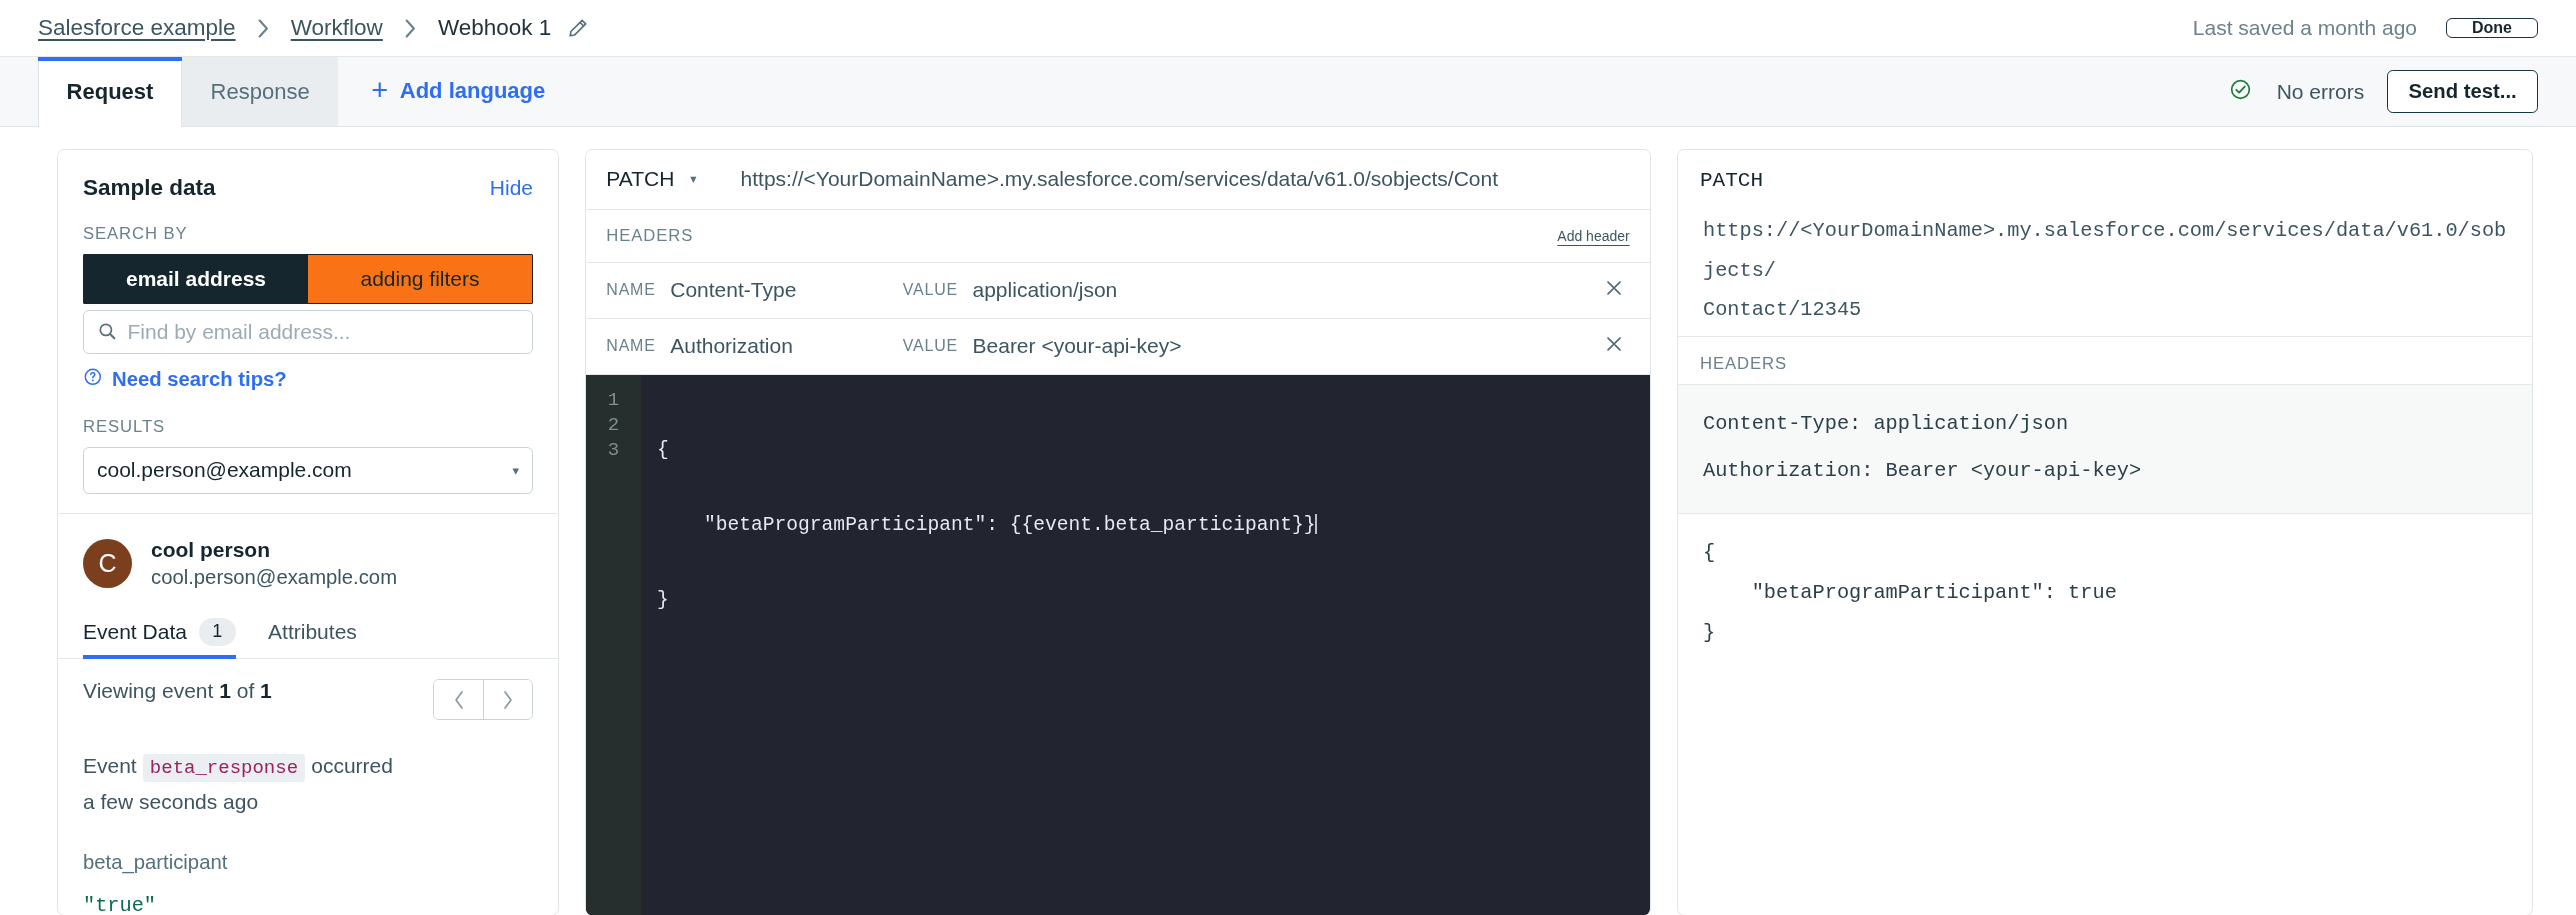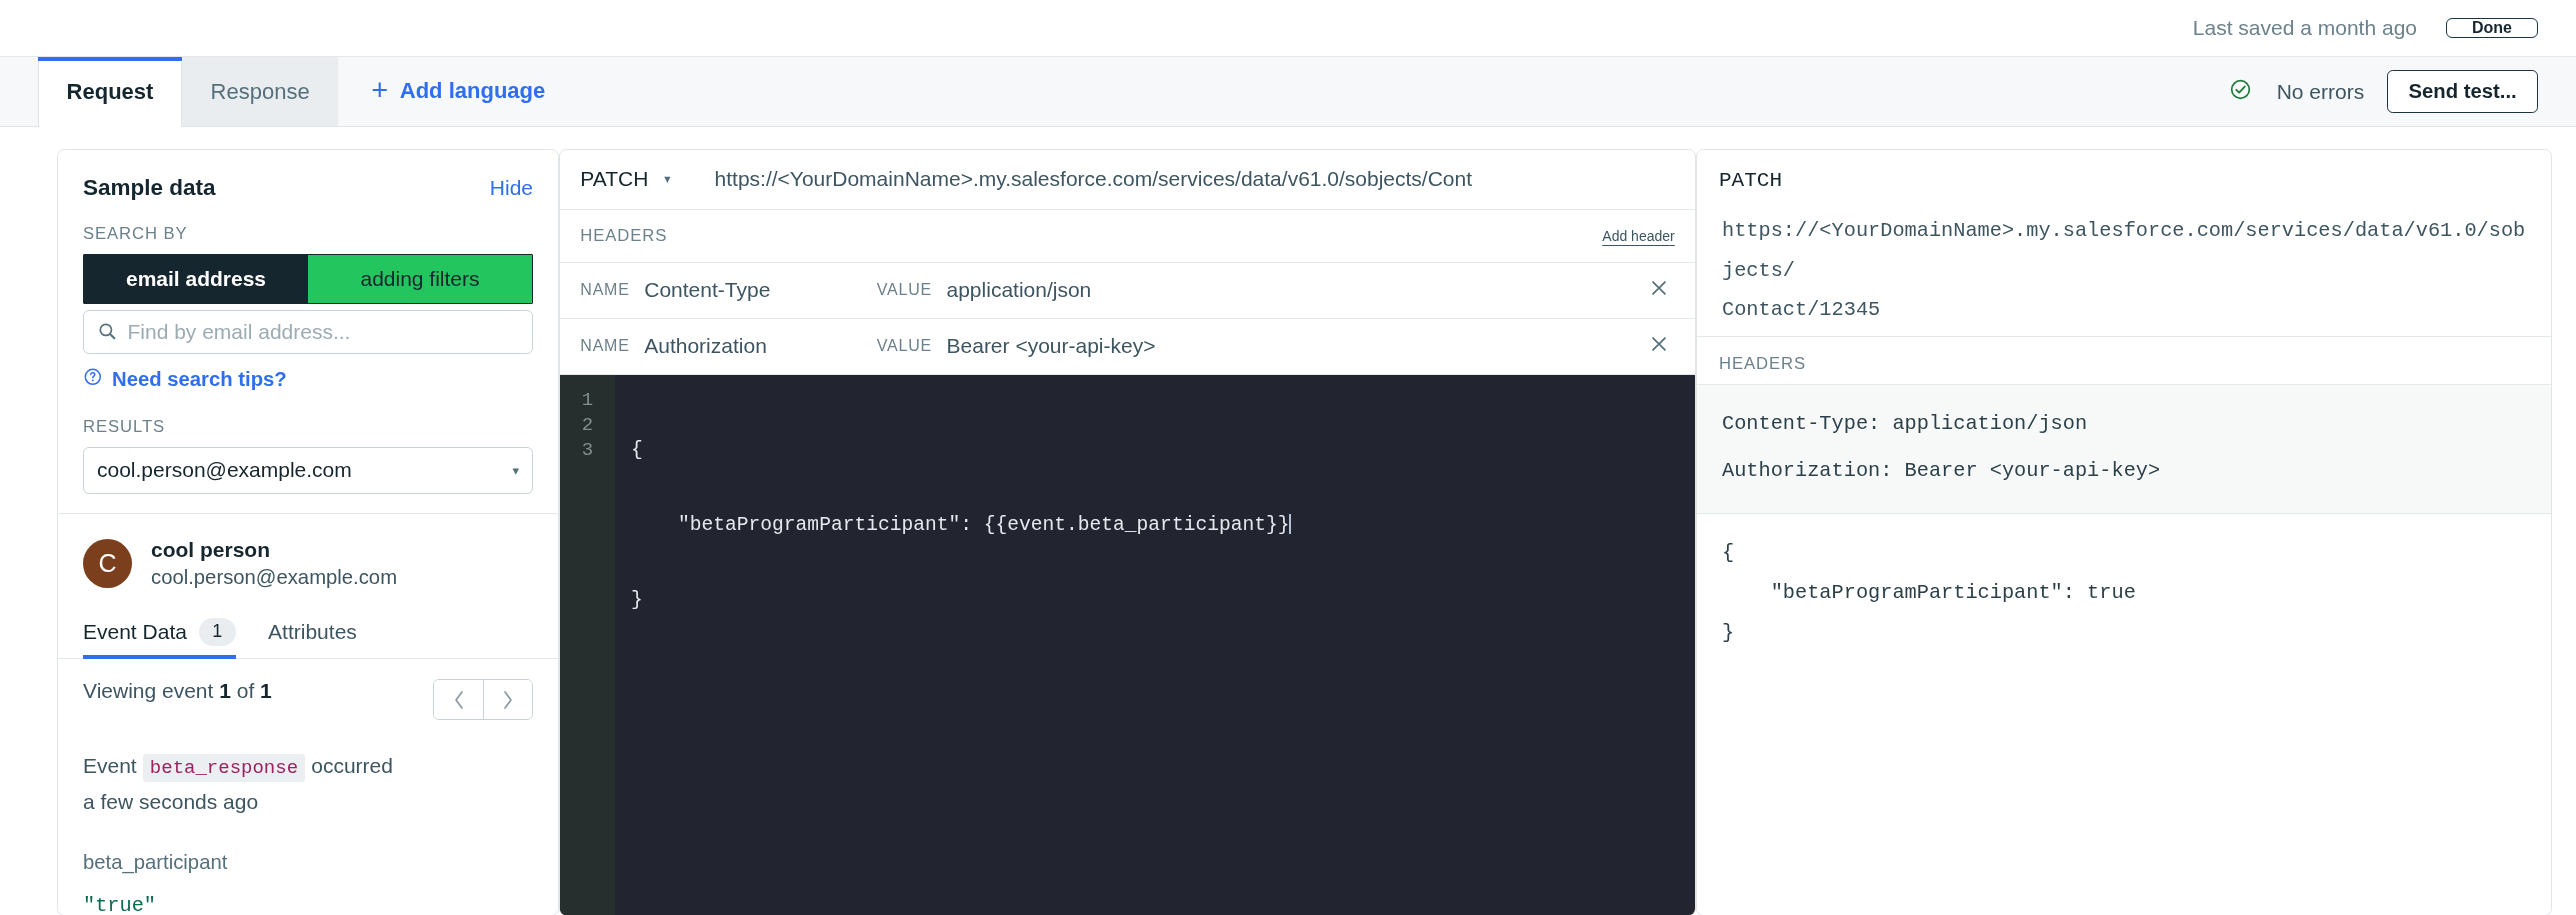--- a/index.html
+++ b/index.html
@@ -167,21 +167,22 @@
     padding: 8.7px 20.3px;
     cursor: pointer;
     white-space: nowrap;
   }
 
   
   .content {
     flex: 1 1 auto;
     display: flex;
     background: #ffffff;
-    padding: 22px 24px 0 57px;
+    padding: 22px 43px 0 57px;
+    gap: 26px;
     overflow: hidden;
   }
 
   
   .sidebar {
     flex: 0 0 502px;
     border: 1.5px solid #dfe4e7;
     border-radius: 7.3px;
     background: #ffffff;
     display: flex;
@@ -210,21 +211,21 @@
     border-radius: 1px;
     overflow: hidden;
     margin-bottom: 6px;
   }
   .seg {
     flex: 1 1 50%;
     text-align: center;
     font-size: 21px;
     padding: 11.6px 0;
     cursor: pointer;
-    background: #22c55e;
+    background: #f97316;
     color: #16262e;
   }
   .seg.on { background: #16262e; color: #ffffff; font-weight: bold; }
   .search-wrap {
     display: flex;
     align-items: center;
     gap: 10.2px;
     border: 1.5px solid #c9d3d7;
     border-radius: 5.8px;
     padding: 9.4px 13px;
@@ -472,20 +473,41 @@
     line-height: 1.95;
     white-space: pre;
   }
 </style>
 </head>
 <body>
 
 <div class="app">
 
   <div class="topbar">
+    <div class="crumbs">
+      <span class="crumb-link">Salesforce example</span>
+      <span class="crumb-sep">
+        <svg width="14.5" height="23" viewBox="0 0 20 32" fill="none">
+            <path d="M5 5 L15 16 L5 27" stroke="#6b818c" stroke-width="3" stroke-linecap="round" stroke-linejoin="round"></path>
+          </svg>
+      </span>
+      <span class="crumb-link">Workflow</span>
+      <span class="crumb-sep">
+        <svg width="14.5" height="23" viewBox="0 0 20 32" fill="none">
+            <path d="M5 5 L15 16 L5 27" stroke="#6b818c" stroke-width="3" stroke-linecap="round" stroke-linejoin="round"></path>
+          </svg>
+      </span>
+      <span class="crumb-current">Webhook 1</span>
+      <span class="pencil-btn">
+        <svg width="22" height="22" viewBox="0 0 24 24" fill="none">
+          <path d="M16.5 3.6 L20.4 7.5 L8.2 19.7 L3.5 20.5 L4.3 15.8 Z" stroke="#55707c" stroke-width="1.8" stroke-linejoin="round"></path>
+          <path d="M14.2 5.9 L18.1 9.8" stroke="#55707c" stroke-width="1.8"></path>
+        </svg>
+      </span>
+    </div>
     <div class="topbar-right">
       <span class="saved-text">Last saved a month ago</span>
       <button class="btn-outline">Done</button>
     </div>
   </div>
 
   <div class="tabbar">
     <div class="tabs">
       <div class="tab active">
         <span>Request</span>

